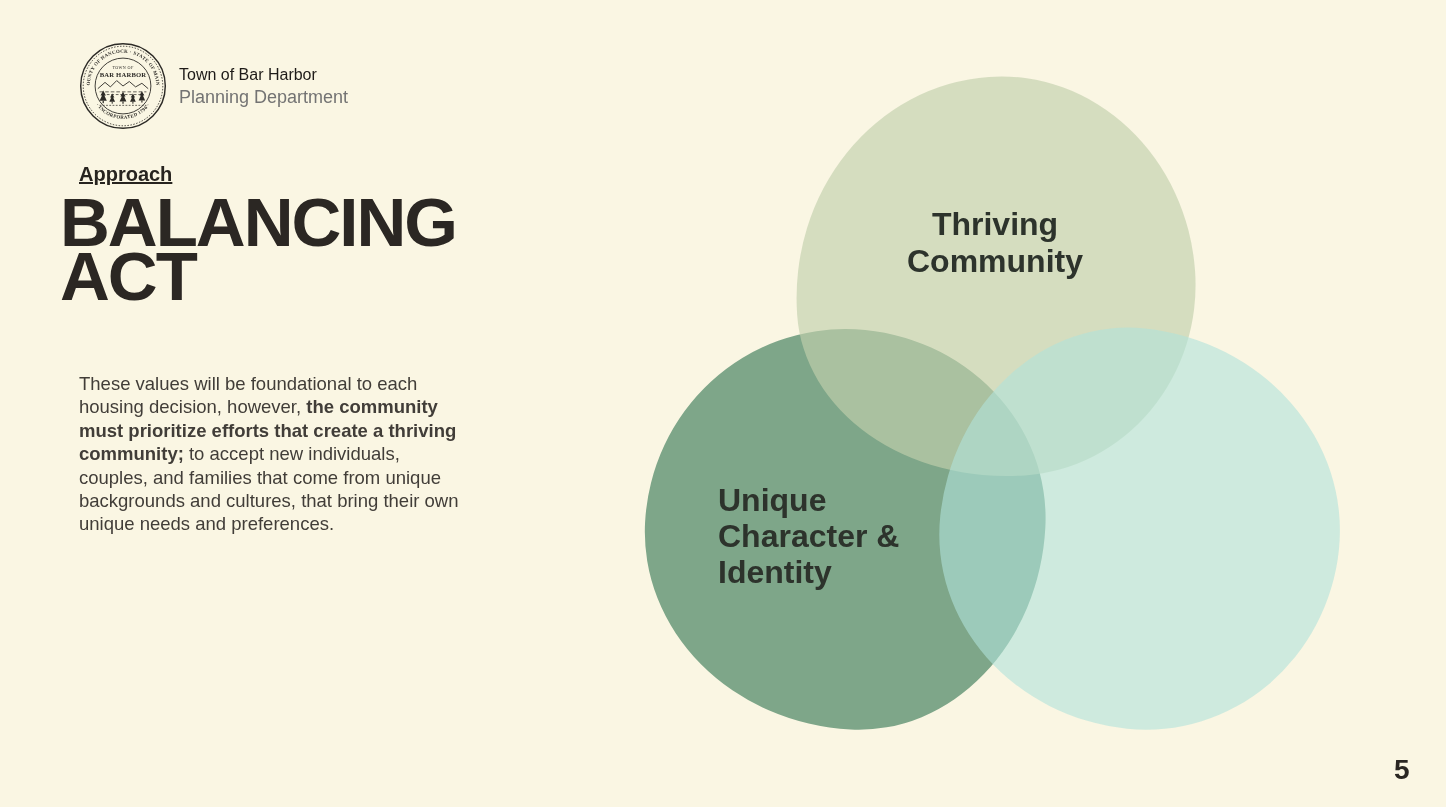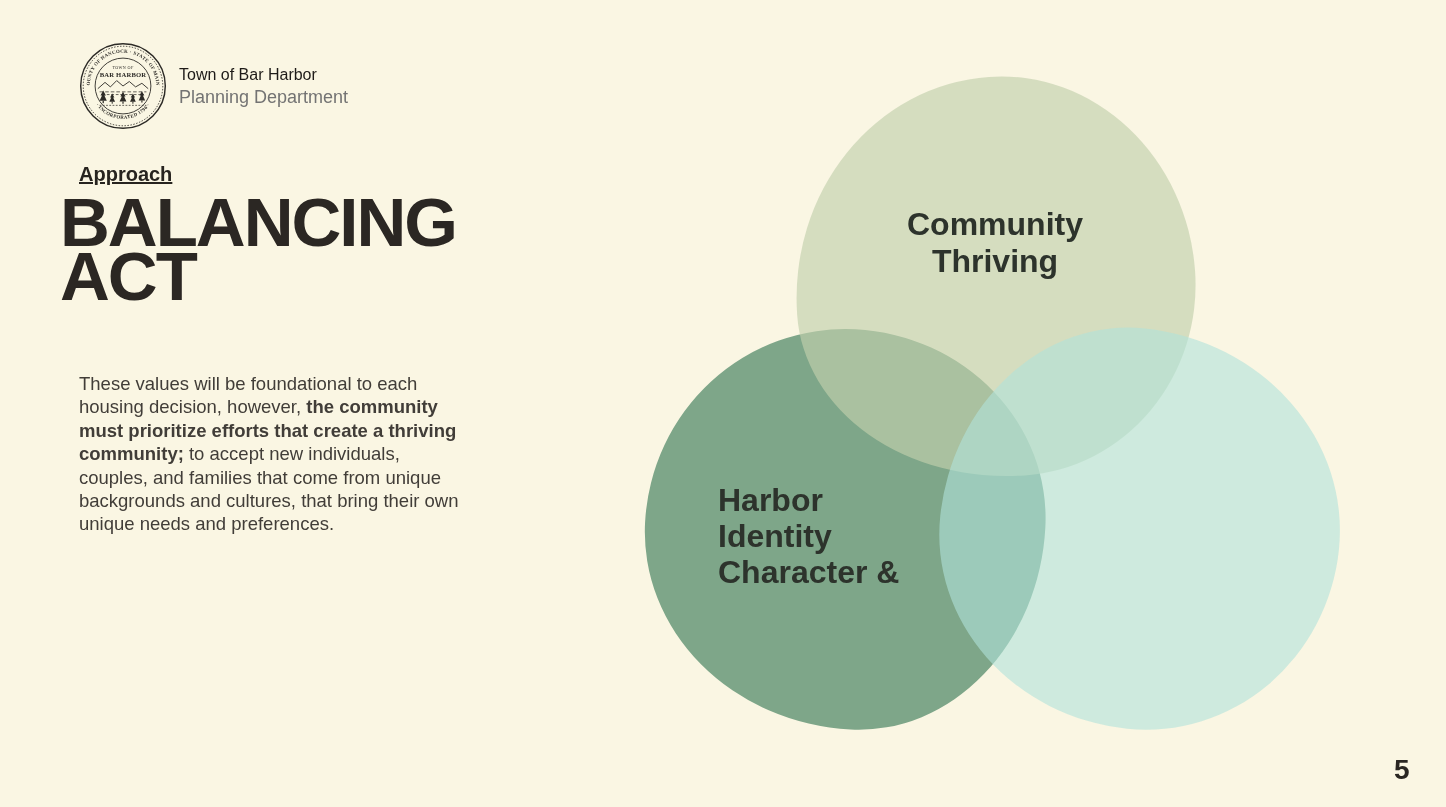--- a/index.html
+++ b/index.html
@@ -107,26 +107,26 @@
 
   <p class="para para1"><span>These values will be foundational to each housing decision, however, </span><span class="b">the community must prioritize efforts that create a thriving community;</span><span> to accept new individuals, couples, and families that come from unique backgrounds and cultures, that bring their own unique needs and preferences.</span></p>
 
 
   <div class="venn">
     <div class="blob blob-left" style="background: rgb(126, 166, 137);"></div>
     <div class="blob blob-top" style="background: rgba(194, 207, 172, 0.65);"></div>
     <div class="blob blob-right" style="background: rgba(177, 226, 218, 0.6);"></div>
 
     <div class="vlabel vl-top">
+        <span>Thriving</span>
         <span>Community</span>
-        <span>Thriving</span>
       </div>
 
     <div class="vlabel vl-left">
-        <span>Harbor</span>
+        <span>Unique</span>
+        <span>Character &amp;</span>
         <span>Identity</span>
-        <span>Character &amp;</span>
       </div>
 
   </div>
 
   <div class="page-number">5</div>
 </div>
 
 </body></html>

